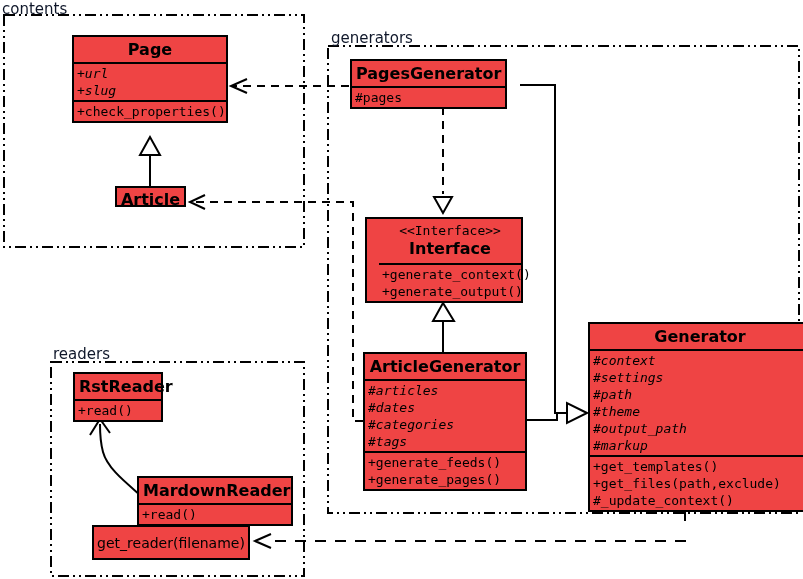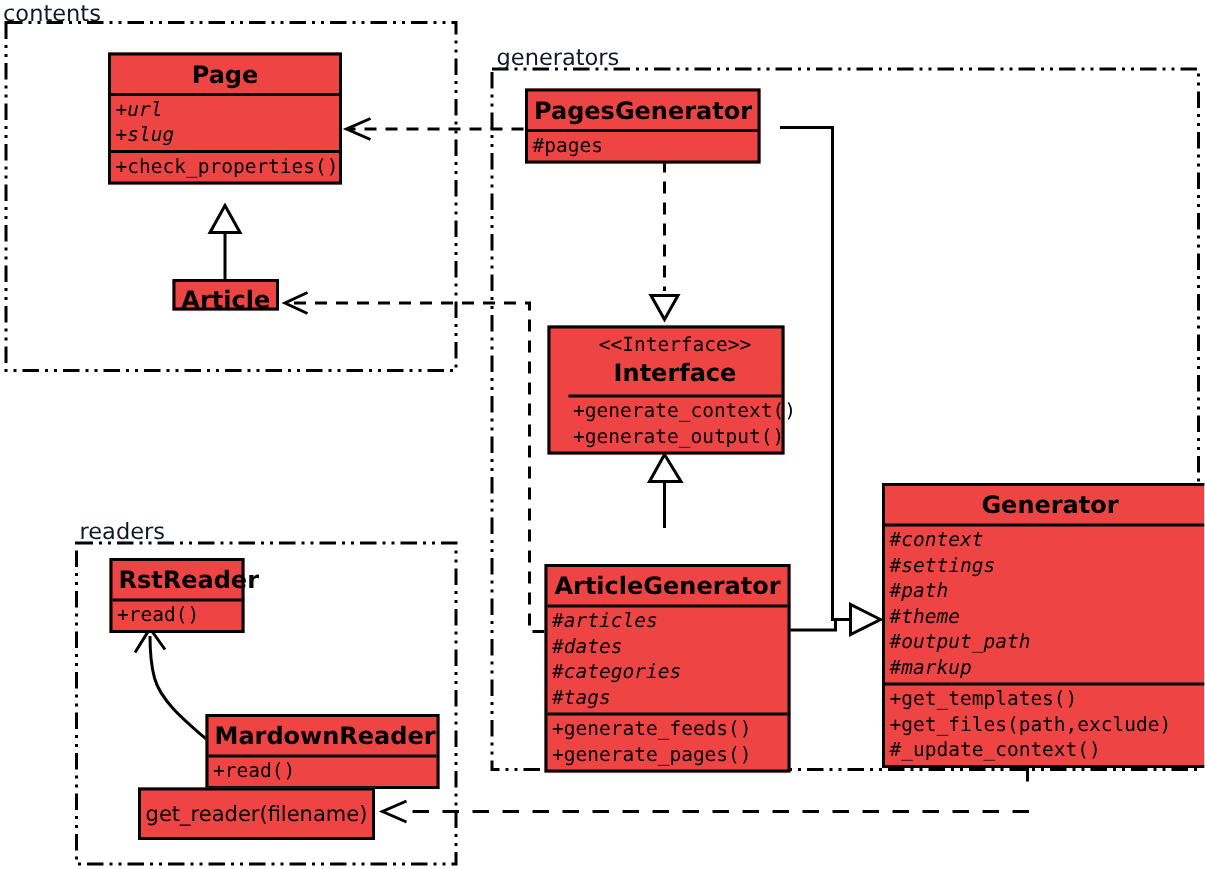--- a/index.html
+++ b/index.html
@@ -105,21 +105,21 @@
     <div class="uml-title" style="padding:4px 4px;">
       <div class="uml-stereo">&lt;&lt;Interface&gt;&gt;</div>
       <div class="uml-name2">Interface</div>
     </div>
     <div class="uml-rows">
       <div class="uml-row">+generate_context()</div>
       <div class="uml-row">+generate_output()</div>
     </div>
   </div>
 
-  <div class="uml-box" style="left:363px;top:352px;width:164px;margin-top:24px;">
+  <div class="uml-box" style="left:363px;top:352px;width:164px;">
     <div class="uml-title">ArticleGenerator</div>
     <div class="uml-rows sep">
       <div class="uml-row">#articles</div>
       <div class="uml-row">#dates</div>
       <div class="uml-row">#categories</div>
       <div class="uml-row">#tags</div>
     </div>
     <div class="uml-rows">
       <div class="uml-row">+generate_feeds()</div>
       <div class="uml-row">+generate_pages()</div>

